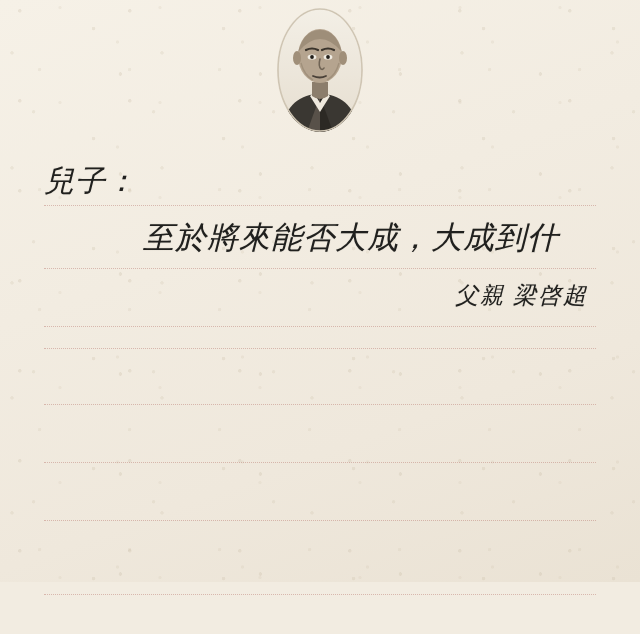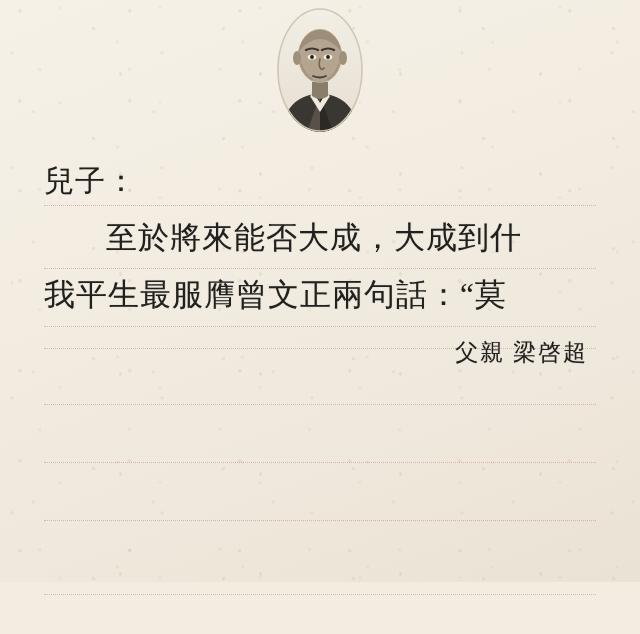--- a/index.html
+++ b/index.html
@@ -23,20 +23,21 @@
       radial-gradient(circle at 72% 26%, rgba(198,186,162,0.25) 0 1.6px, transparent 2px),
       radial-gradient(circle at 44% 58%, rgba(205,193,170,0.22) 0 1.4px, transparent 2px),
       radial-gradient(circle at 86% 74%, rgba(196,184,160,0.26) 0 1.5px, transparent 2px),
       radial-gradient(circle at 28% 86%, rgba(202,190,168,0.24) 0 1.3px, transparent 2px),
       radial-gradient(circle at 60% 8%, rgba(207,196,174,0.2) 0 1.2px, transparent 2px),
       radial-gradient(circle at 8%  46%, rgba(199,187,163,0.22) 0 1.4px, transparent 2px),
       radial-gradient(circle at 94% 40%, rgba(203,191,168,0.2) 0 1.2px, transparent 2px),
       linear-gradient(160deg, #f6f1e7 0%, #f2ece1 40%, #efe8dc 70%, #eae2d4 100%);
     background-repeat: repeat;
     background-size: 110px 90px, 130px 110px, 90px 120px, 140px 100px, 120px 130px, 100px 95px, 150px 115px, 125px 105px, 100% 100%;
+    font-style: italic;
   }
 
   
   .rules {
     position: absolute;
     left: 0;
     top: 0;
     width: 640px;
     height: 634px;
     pointer-events: none;
@@ -79,21 +80,21 @@
   }
   .line {
     font-size: 31px;
     line-height: 57px;
     letter-spacing: 1px;
     white-space: pre;
     font-family: "Liberation Serif", "DejaVu Serif", serif;
     font-weight: 500;
     text-shadow: 0 0 1px rgba(30,30,28,0.25);
   }
-  .line.indent { text-indent: 62px; }
+  .line.indent { text-indent: 62px; text-align: center; }
   .line.salutation { font-size: 30px; }
   .sign {
     font-size: 23px;
     line-height: 60px;
     text-align: right;
     padding-right: 8px;
     letter-spacing: 2px;
     white-space: pre;
     text-shadow: 0 0 1px rgba(30,30,28,0.25);
   }
@@ -160,17 +161,16 @@
           <path d="M62 55 q-3 12 -12 17" stroke="#93836e" stroke-width="1.4" fill="none" opacity="0.6"></path>
         </g>
         <ellipse cx="43" cy="62" rx="42" ry="61" fill="none" stroke="#cfc5b3" stroke-width="1.6"></ellipse>
       </svg>
     </div>
   </div>
 
   <div class="letter">
     <div class="line salutation">兒子：</div>
     <div class="line indent">至於將來能否大成，大成到什</div>
-    <div class="line">我平生最服膺曾文正兩句話：“莫</div>
     <div class="sign">父親 梁啓超</div>
   </div>
 
 </div>
 
 </body></html>

